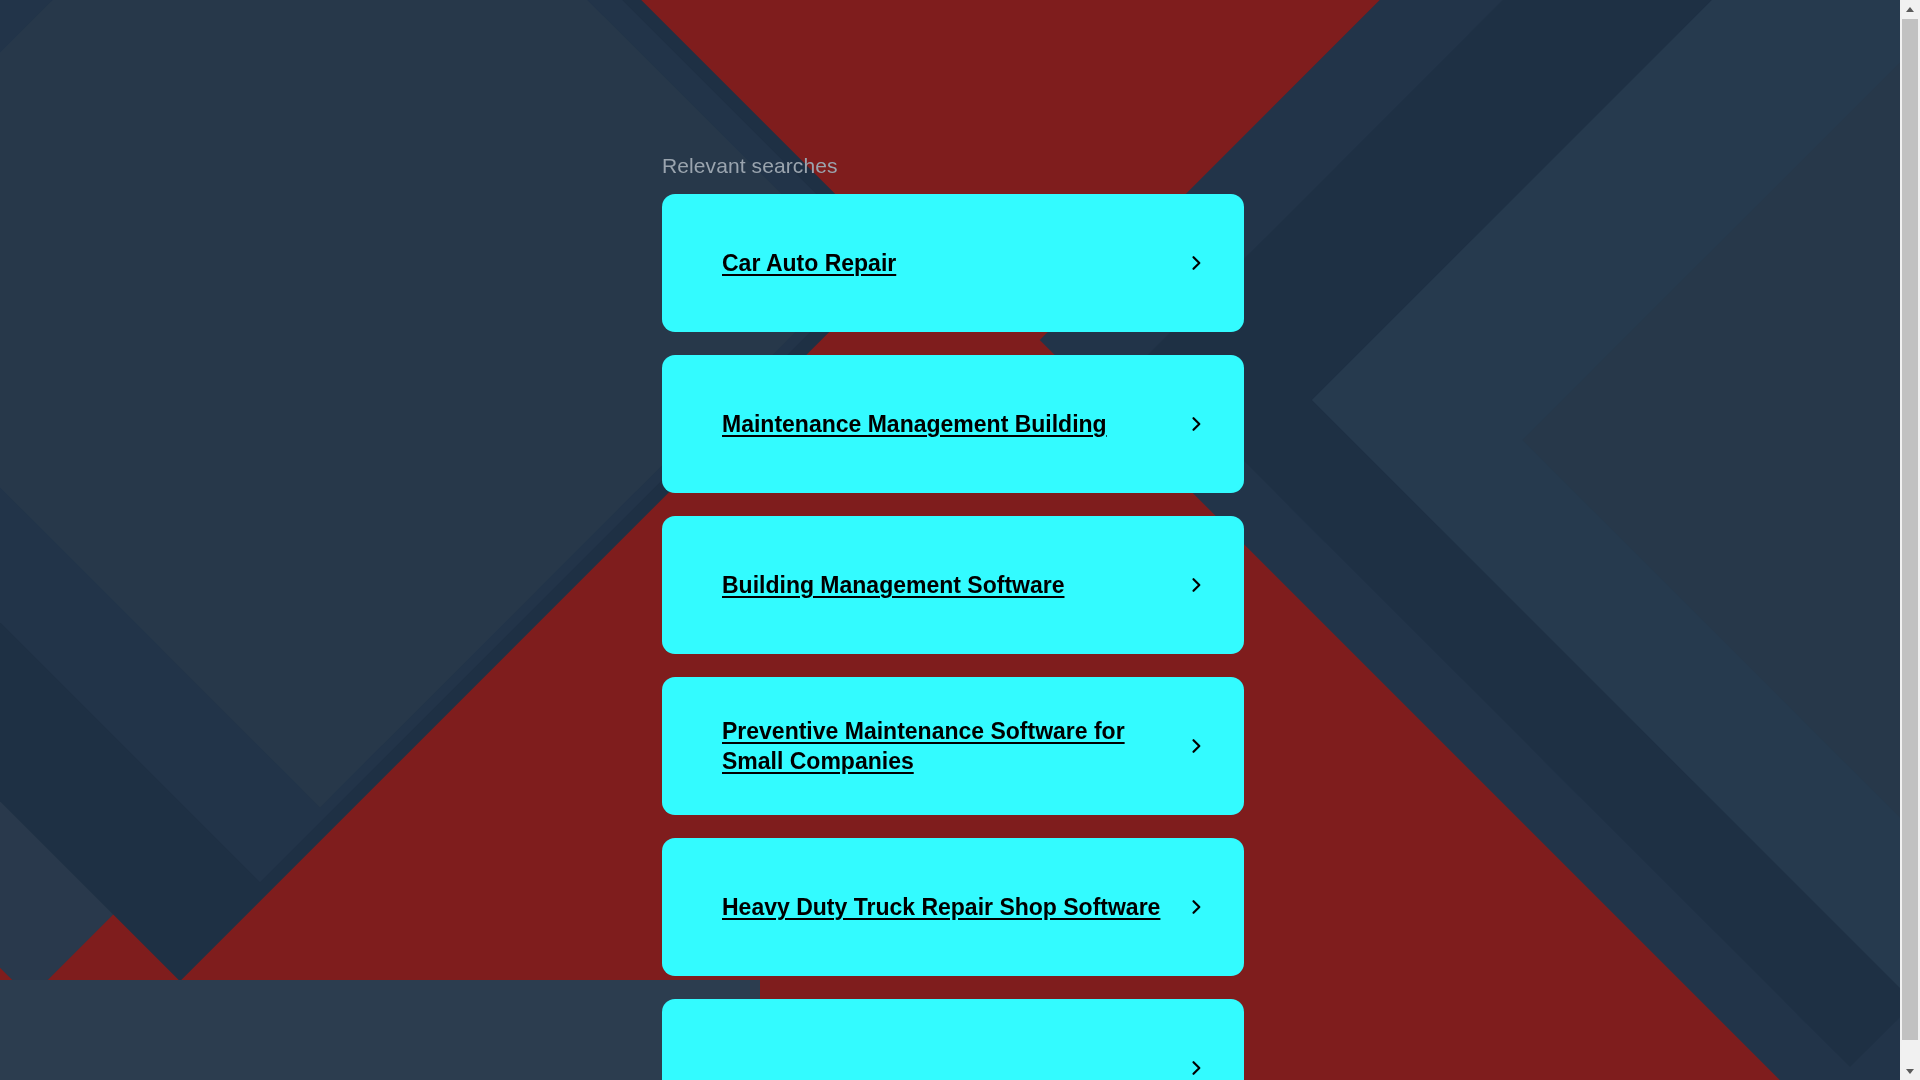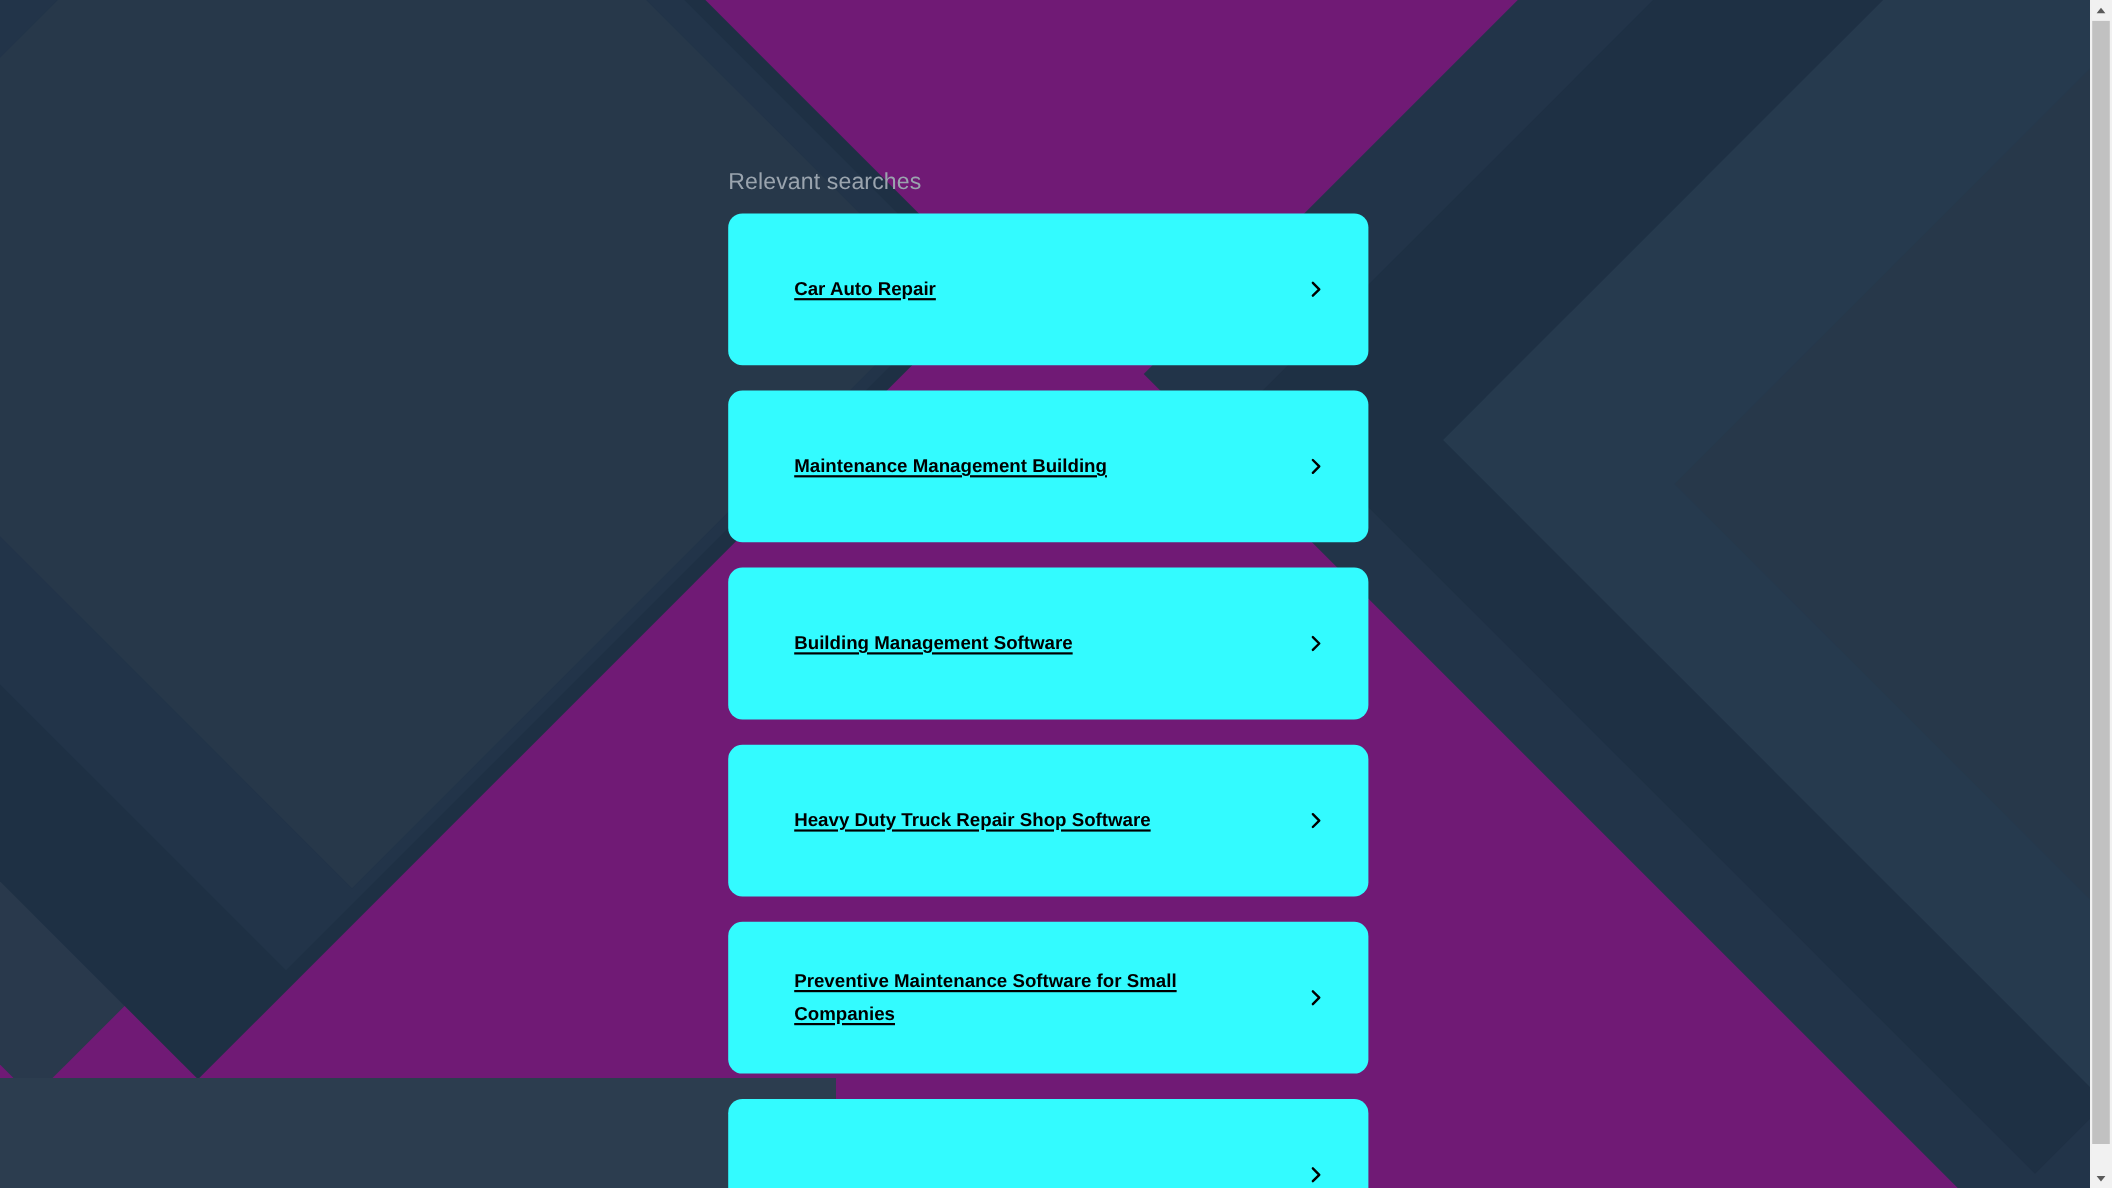--- a/index.html
+++ b/index.html
@@ -8,21 +8,21 @@
     width:1920px; height:1080px;
     overflow:hidden;
     font-family:"Liberation Sans", sans-serif;
     background:#27384a;
   }
 
   
   .stage {
     position:relative;
     width:1920px; height:1080px;
-    background:#701a75;
+    background:#7f1d1d;
     overflow:hidden;
   }
 
   
   .bg-layer {
     position:absolute;
     inset:0;
     overflow:hidden;
     pointer-events:none;
   }
@@ -122,21 +122,21 @@
     min-height:138px;
     margin-bottom:23px;
     padding:22px 36px 22px 60px;
     background:#33fbff;
     border-radius:13px;
     cursor:pointer;
     text-decoration:none;
   }
   .card-label {
     flex:1 1 auto;
-    font-size:17px;
+    font-size:23px;
     font-weight:700;
     line-height:30px;
     color:#000000;
     text-decoration:underline;
     text-underline-offset:3px;
     text-decoration-thickness:2px;
     padding-right:20px;
   }
   .card-chevron {
     flex:0 0 auto;
@@ -223,30 +223,30 @@
       <a class="card" href="#">
         <span class="card-label">Building Management Software</span>
         <span class="card-chevron">
           <svg width="20" height="20" viewBox="0 0 24 24" fill="none" stroke="currentColor" stroke-width="2.6" stroke-linecap="round" stroke-linejoin="round">
               <polyline points="9 5 16 12 9 19"></polyline>
             </svg>
         </span>
       </a>
 
       <a class="card" href="#">
+        <span class="card-label">Preventive Maintenance Software for Small Companies</span>
+        <span class="card-chevron">
+          <svg width="20" height="20" viewBox="0 0 24 24" fill="none" stroke="currentColor" stroke-width="2.6" stroke-linecap="round" stroke-linejoin="round">
+              <polyline points="9 5 16 12 9 19"></polyline>
+            </svg>
+        </span>
+      </a>
+
+      <a class="card" href="#">
         <span class="card-label">Heavy Duty Truck Repair Shop Software</span>
-        <span class="card-chevron">
-          <svg width="20" height="20" viewBox="0 0 24 24" fill="none" stroke="currentColor" stroke-width="2.6" stroke-linecap="round" stroke-linejoin="round">
-              <polyline points="9 5 16 12 9 19"></polyline>
-            </svg>
-        </span>
-      </a>
-
-      <a class="card" href="#">
-        <span class="card-label">Preventive Maintenance Software for Small Companies</span>
         <span class="card-chevron">
           <svg width="20" height="20" viewBox="0 0 24 24" fill="none" stroke="currentColor" stroke-width="2.6" stroke-linecap="round" stroke-linejoin="round">
               <polyline points="9 5 16 12 9 19"></polyline>
             </svg>
         </span>
       </a>
 
       <a class="card" href="#">
         <span class="card-label"></span>
         <span class="card-chevron">

